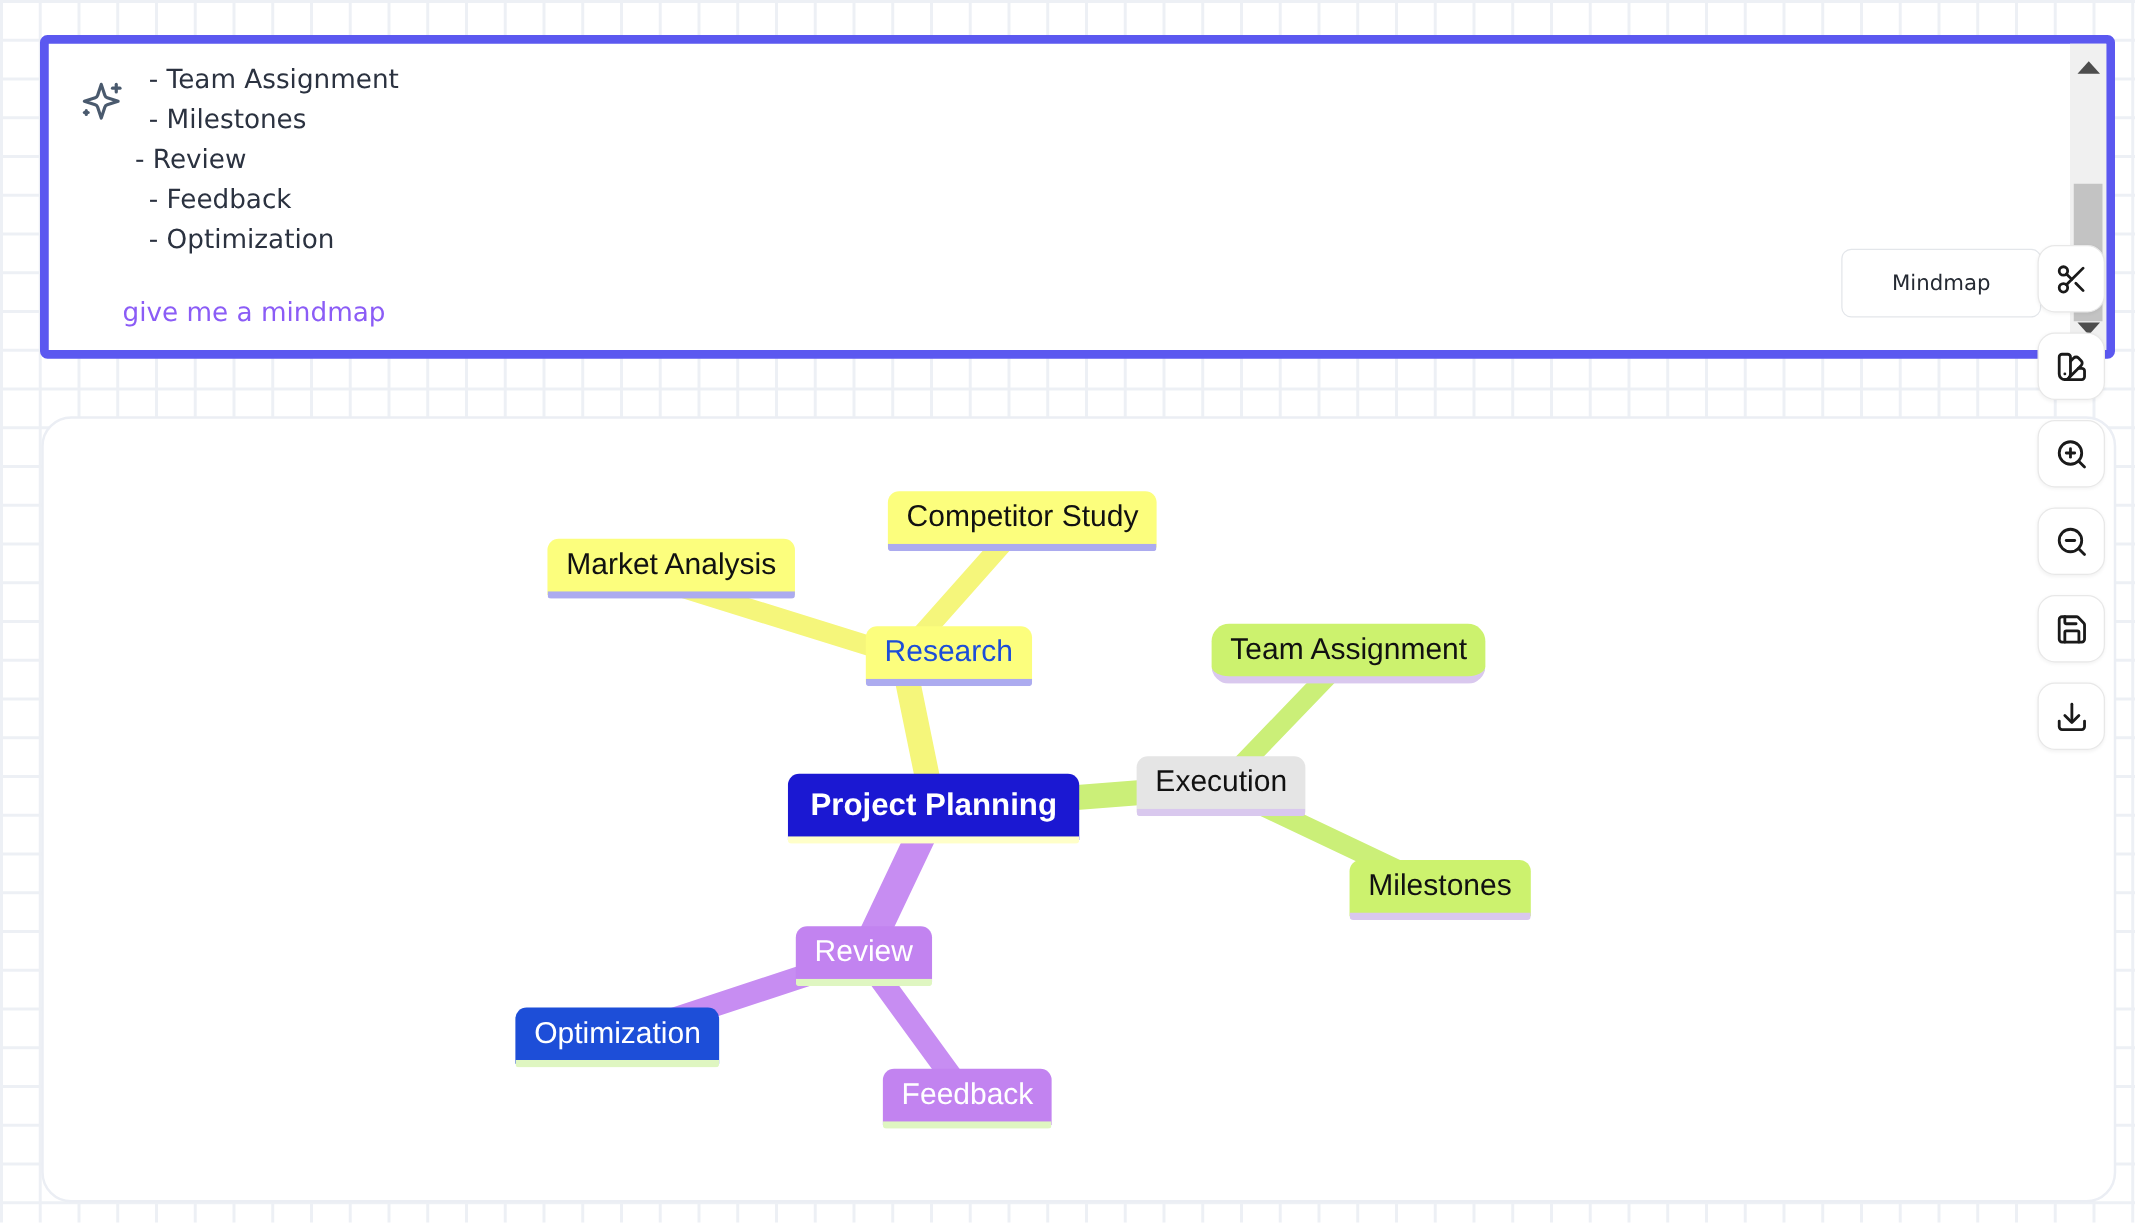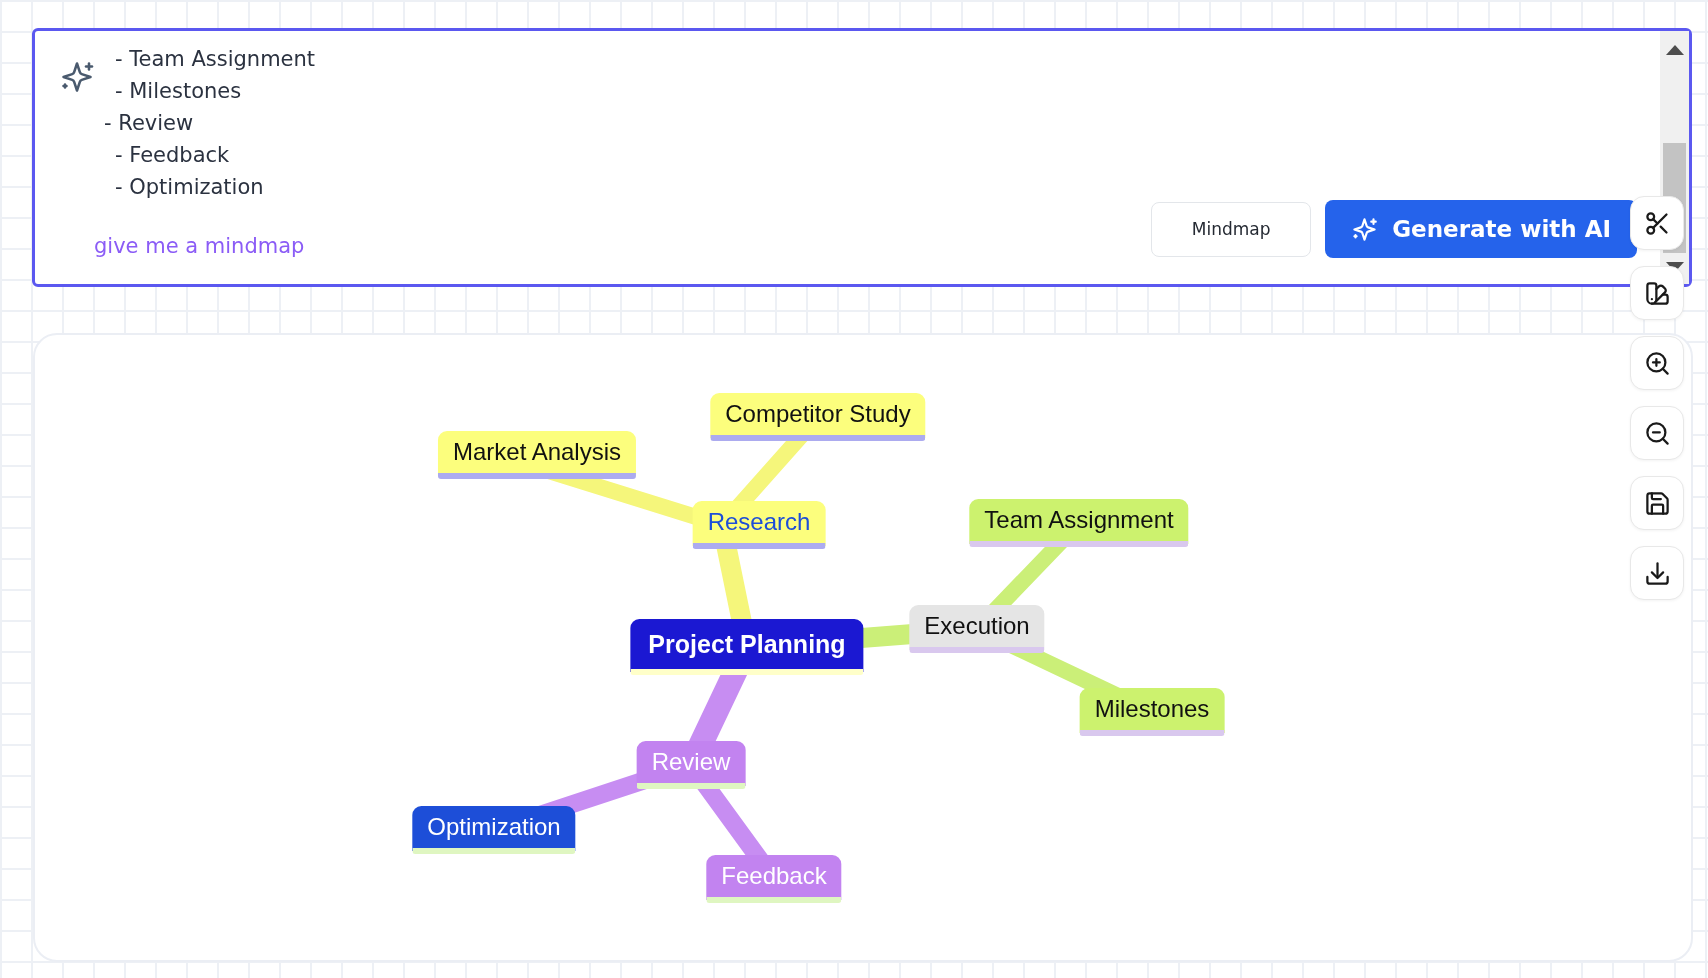--- a/index.html
+++ b/index.html
@@ -11,21 +11,21 @@
     background-image:
       linear-gradient(to right, #edf0f5 2px, transparent 2px),
       linear-gradient(to bottom, #edf0f5 2px, transparent 2px);
     background-size:31px 31px;
     position:relative;
   }
 
   
   .prompt-panel {
     position:absolute; left:32px; top:28px; width:1660px; height:259px;
-    background:#ffffff; border:3px solid #14b8a6; border-radius:6px;
+    background:#ffffff; border:7px solid #14b8a6; border-radius:6px;
   }
   .ai-icon {
     position:absolute; left:24px; top:28px; width:36px; height:36px; color:#4a5a6e;
   }
   .ai-icon svg { width:100%; height:100%; }
   .prompt-lines {
     position:absolute; left:68px; top:12px; right:60px;
     font-size:21px; line-height:32px; color:#2b3240; white-space:pre;
   }
   .prompt-text {
@@ -95,32 +95,20 @@
         <path d="M5 18H3"></path>
     </svg>
   </span>
 
   <div class="prompt-lines" id="prompt-lines"><div style="padding-left: 12px;">- Team Assignment</div><div style="padding-left: 12px;">- Milestones</div><div style="padding-left: 1px;">- Review</div><div style="padding-left: 12px;">- Feedback</div><div style="padding-left: 12px;">- Optimization</div></div>
 
   <div class="prompt-text">give me a mindmap</div>
 
   <div class="btn-row">
     <button class="btn-type">Mindmap</button>
-    <button class="btn-generate" id="generate-btn" style="background: rgb(37, 99, 235);">
-      <span class="spark">
-        <svg viewBox="0 0 24 24" fill="none" stroke="currentColor" stroke-width="1.9" stroke-linecap="round" stroke-linejoin="round">
-          <path d="M12 3l1.9 5.8a2 2 0 0 0 1.3 1.3L21 12l-5.8 1.9a2 2 0 0 0-1.3 1.3L12 21l-1.9-5.8a2 2 0 0 0-1.3-1.3L3 12l5.8-1.9a2 2 0 0 0 1.3-1.3Z"></path>
-          <path d="M20 3v4"></path>
-            <path d="M22 5h-4"></path>
-            <path d="M4 17v2"></path>
-            <path d="M5 18H3"></path>
-        </svg>
-      </span>
-      <span>Generate with AI</span>
-    </button>
   </div>
 
   <div class="scrollbar">
     <div class="sb-arrow sb-up"></div>
     <div class="sb-thumb"></div>
     <div class="sb-arrow sb-down"></div>
   </div>
 </div>
 
 <div class="canvas-panel">
@@ -134,21 +122,21 @@
       <line x1="712" y1="312" x2="656" y2="430" stroke="#c78df2" stroke-width="24" stroke-linecap="round"></line>
       <line x1="656" y1="430" x2="459" y2="495" stroke="#c78df2" stroke-width="18" stroke-linecap="round"></line>
       <line x1="656" y1="430" x2="739" y2="544" stroke="#c78df2" stroke-width="18" stroke-linecap="round"></line>
     </svg>
   <div id="nodes-layer">
       <div class="mm-node root" style="left: 712px; top: 312px; background: rgb(27, 24, 210); color: rgb(255, 255, 255); border-bottom: 6px solid rgb(255, 255, 201);">Project Planning</div>
       <div class="mm-node" style="left: 724px; top: 190px; background: rgb(252, 254, 125); color: #1d4ed8; border-bottom: 6px solid rgb(172, 171, 239);">Research</div>
       <div class="mm-node" style="left: 462px; top: 120px; background: rgb(252, 254, 125); color: rgb(17, 17, 17); border-bottom: 6px solid rgb(172, 171, 239); margin-left: 40px;">Market Analysis</div>
       <div class="mm-node" style="left: 783px; top: 82px; background: rgb(252, 254, 125); color: rgb(17, 17, 17); border-bottom: 6px solid rgb(172, 171, 239);">Competitor Study</div>
       <div class="mm-node" style="left: 942px; top: 294px; background: #e5e5e5; color: rgb(17, 17, 17); border-bottom: 6px solid rgb(217, 200, 238);">Execution</div>
-      <div class="mm-node" style="left: 1044px; top: 188px; background: rgb(204, 242, 110); color: rgb(17, 17, 17); border-bottom: 6px solid rgb(217, 200, 238);">Team Assignment</div>
+      <div class="mm-node" style="left: 1044px; top: 188px; background: rgb(204, 242, 110); color: rgb(17, 17, 17); border-bottom: 6px solid rgb(217, 200, 238); border-radius: 14px;">Team Assignment</div>
       <div class="mm-node" style="left: 1117px; top: 377px; background: rgb(204, 242, 110); color: rgb(17, 17, 17); border-bottom: 6px solid rgb(217, 200, 238);">Milestones</div>
       <div class="mm-node" style="left: 656px; top: 430px; background: rgb(194, 131, 240); color: rgb(255, 255, 255); border-bottom: 6px solid rgb(223, 246, 193);">Review</div>
       <div class="mm-node" style="left: 459px; top: 495px; background: #1d4ed8; color: rgb(255, 255, 255); border-bottom: 6px solid rgb(223, 246, 193);">Optimization</div>
       <div class="mm-node" style="left: 739px; top: 544px; background: rgb(194, 131, 240); color: rgb(255, 255, 255); border-bottom: 6px solid rgb(223, 246, 193);">Feedback</div>
     </div>
 </div>
 
 <div class="side-toolbar" id="side-toolbar">
     <button class="tool-btn">
       <svg viewBox="0 0 24 24" fill="none" stroke="currentColor" stroke-width="2" stroke-linecap="round" stroke-linejoin="round">

